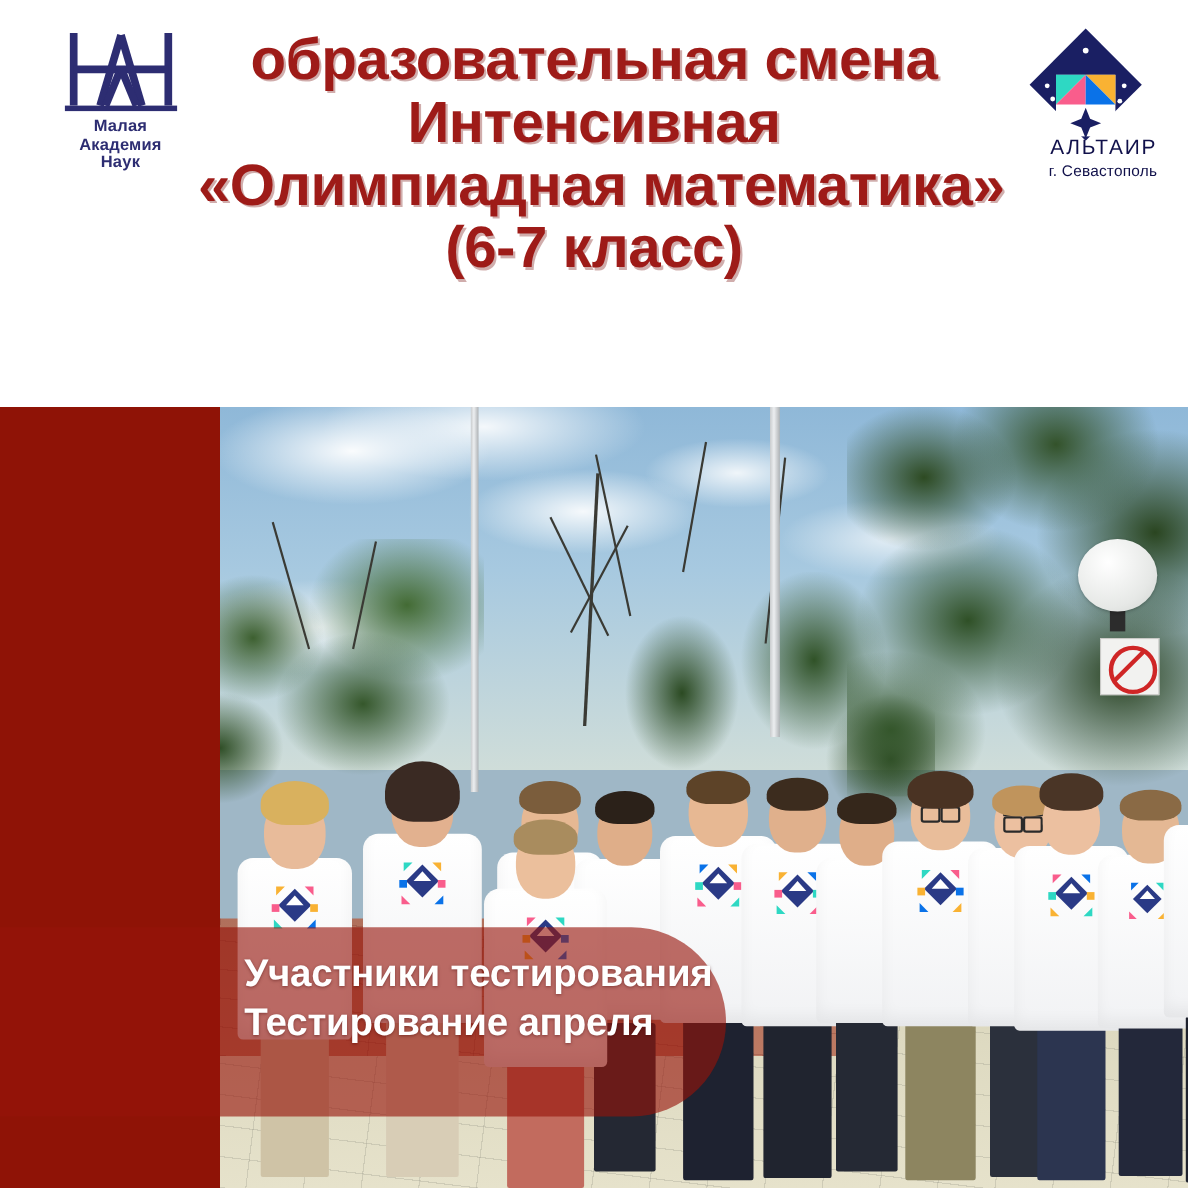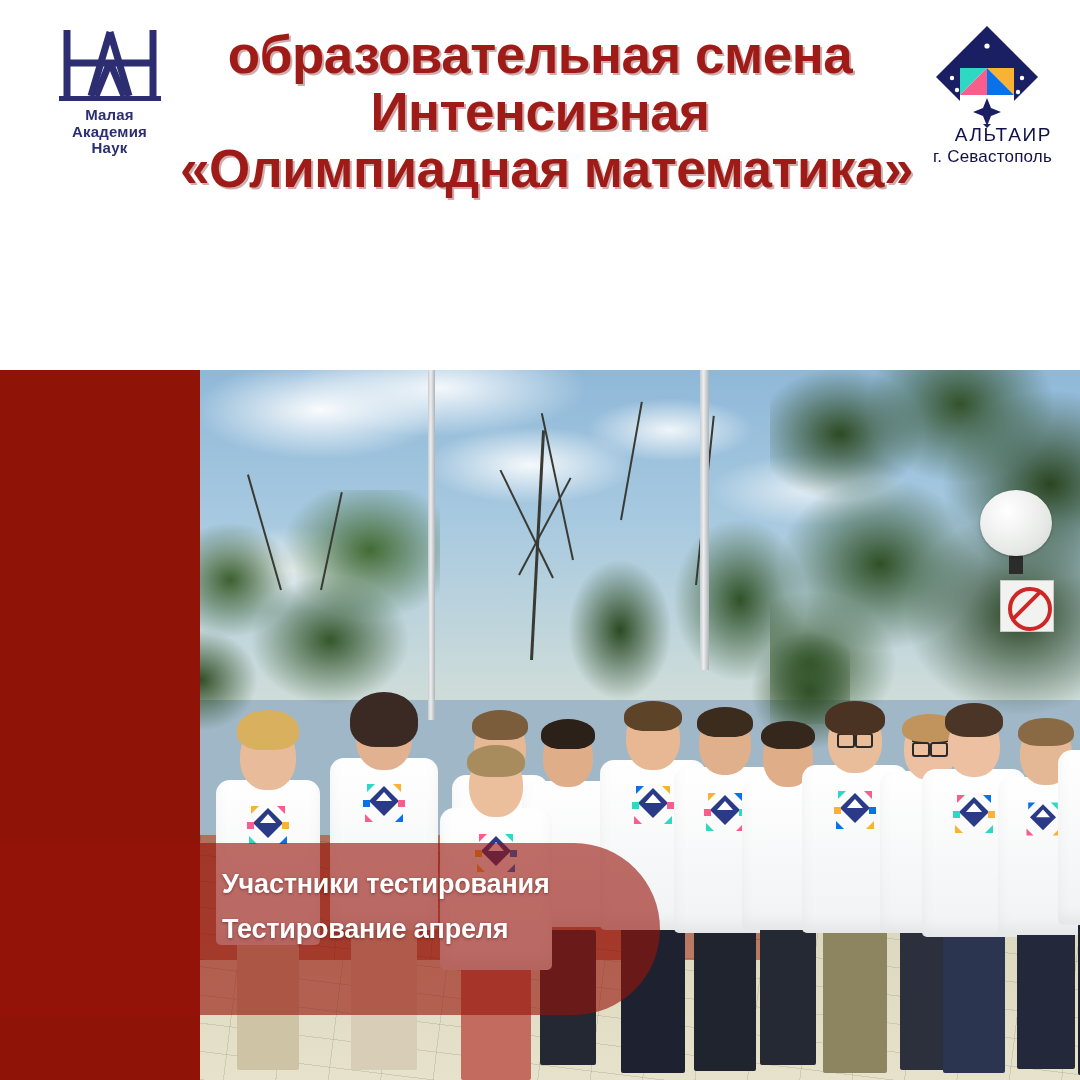--- a/index.html
+++ b/index.html
@@ -85,21 +85,21 @@
   }
   .altair-name {
     color: #10104a;
     font-size: 19px;
     font-weight: 500;
     letter-spacing: 1.6px;
     margin-top: -4px;
   }
   .altair-city {
     color: #10104a;
-    font-size: 17px;
+    font-size: 14px;
     letter-spacing: .2px;
     margin-top: 1px;
   }
 
   
   .blue-band {
     position: absolute;
     left: 0;
     top: 302px;
     width: 1080px;
@@ -297,21 +297,21 @@
     border-top-right-radius: 86px;
     border-bottom-right-radius: 86px;
     z-index: 8;
   }
   .caption-text {
     position: absolute;
     left: 222px;
     top: 862px;
     z-index: 9;
     color: #ffffff;
-    font-size: 27px;
+    font-size: 35px;
     font-weight: bold;
     line-height: 45px;
     letter-spacing: -0.2px;
     text-shadow: 0 1px 3px rgba(60,0,0,.45);
     white-space: nowrap;
   }
 </style>
 </head>
 <body>
 
@@ -336,20 +336,21 @@
       </div>
       <div class="man-text">Малая</div>
       <div class="man-text">Академия</div>
       <div class="man-text">Наук</div>
     </div>
 
     <div class="title-block">
       <div class="title-line">образовательная смена</div>
       <div class="title-line">Интенсивная</div>
       <div class="title-line">«Олимпиадная математика»</div>
+      <div class="title-line">(6-7 класс)</div>
     </div>
 
     <div class="altair-logo">
       <div class="altair-mark">
         <svg width="110" height="104" viewBox="0 0 110 104" xmlns="http://www.w3.org/2000/svg">
           <path d="M55 2 L106 53 L55 104 L4 53 Z" fill="#1a1f63"></path>
           <rect x="28" y="44" width="54" height="56" fill="#ffffff"></rect>
           <polygon points="28,44 55,44 28,71" fill="#2ed8c3"></polygon>
           <polygon points="55,44 55,71 28,71" fill="#f95d8c"></polygon>
           <polygon points="55,44 82,44 82,71" fill="#f9b233"></polygon>

